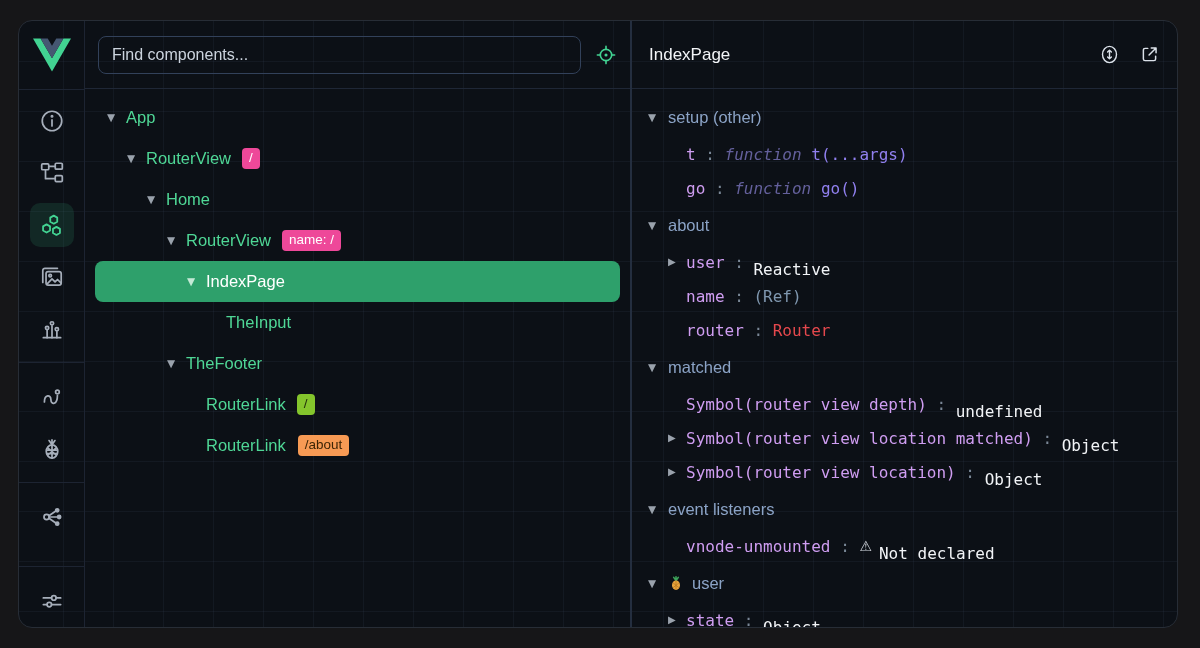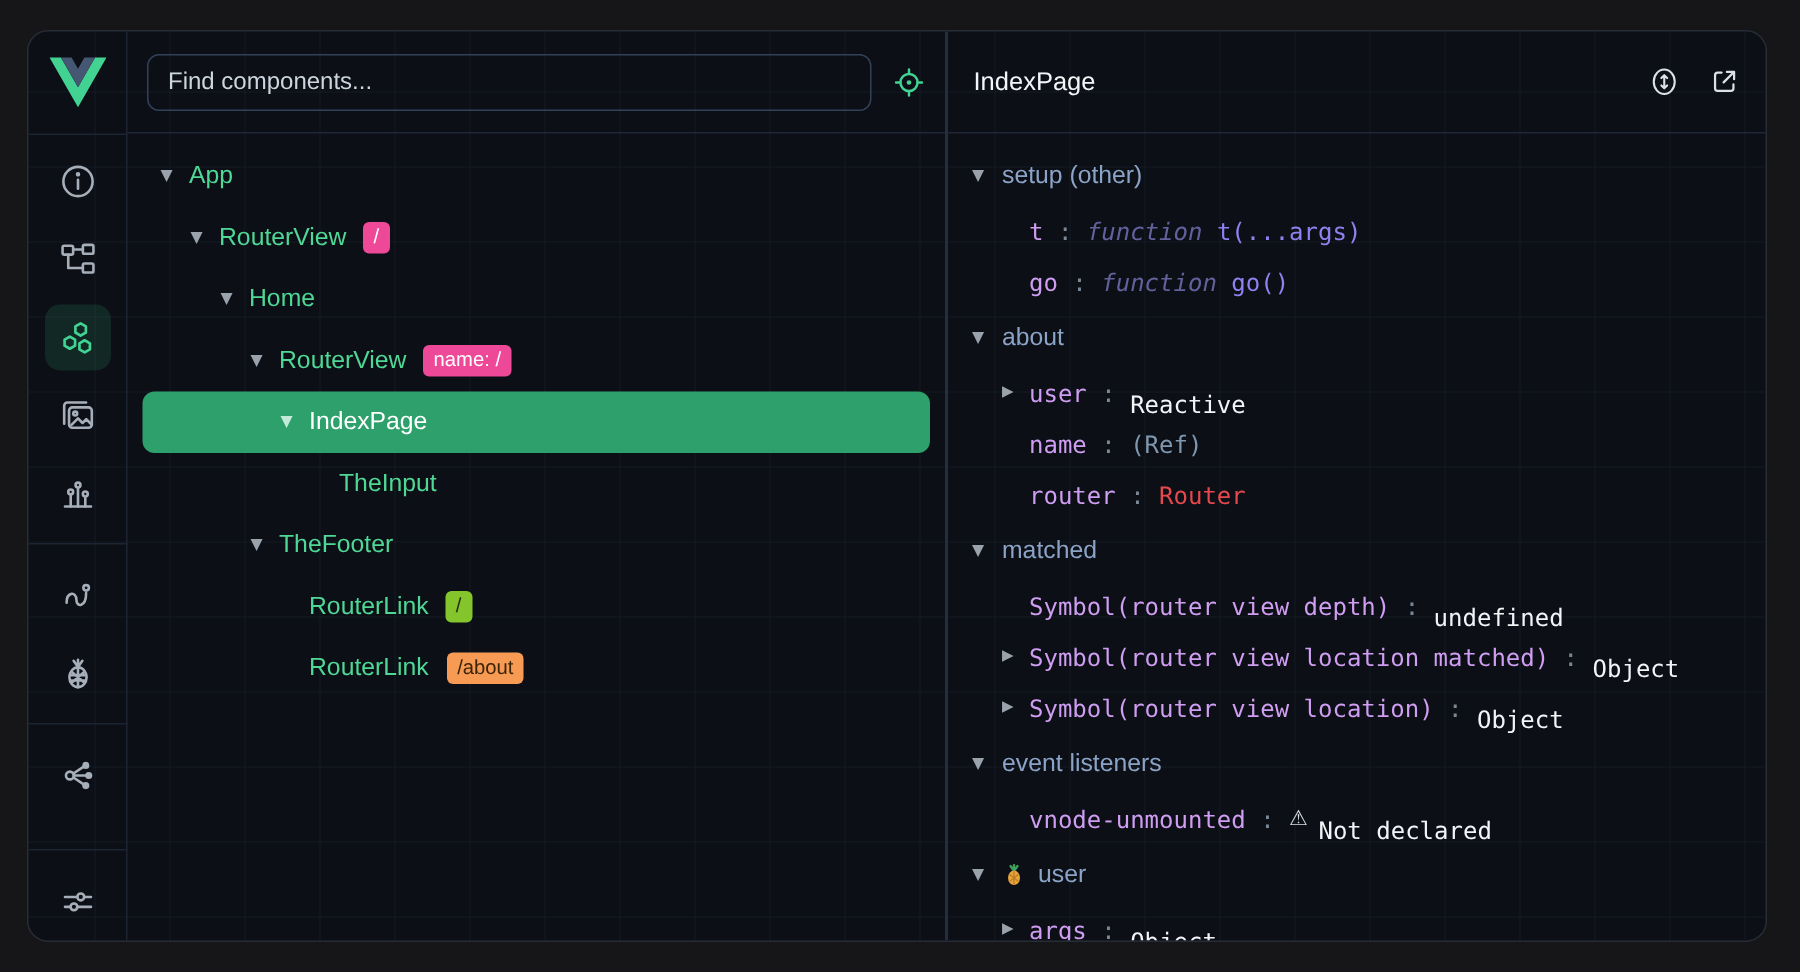--- a/index.html
+++ b/index.html
@@ -267,16 +267,16 @@
         </div><div class="data-row"><span class="arrow-slot"></span><span class="key">vnode-unmounted</span><span class="colon"> : </span><span class="warn">⚠</span><span class="val val-white">Not declared</span></div><div class="section-header">
           <span class="tri">▼</span>
           <span class="pinia-emoji">
             <svg width="16" height="16" viewBox="0 0 16 16">
               <path d="M8 5.6 L5.7 2.4 M8 5.6 L8 1.8 M8 5.6 L10.3 2.4" stroke="#3da35a" stroke-width="1.6" fill="none" stroke-linecap="round"></path>
               <ellipse cx="8" cy="10.2" rx="4" ry="4.8" fill="#e8a33d"></ellipse>
               <path d="M5.2 8 L10.8 12.6 M10.8 8 L5.2 12.6 M8 5.8 L8 14.6" stroke="#b97a20" stroke-width="0.8" fill="none"></path>
             </svg>
           </span>
           <span class="section-label">user</span>
-        </div><div class="data-row"><span class="arrow-slot">▶</span><span class="key">args</span><span class="colon"> : </span><span class="val val-white">Object</span></div></div>
+        </div><div class="data-row"><span class="arrow-slot">▶</span><span class="key">state</span><span class="colon"> : </span><span class="val val-white">Object</span></div></div>
   </section>
 
 </div>
 
 </body></html>

